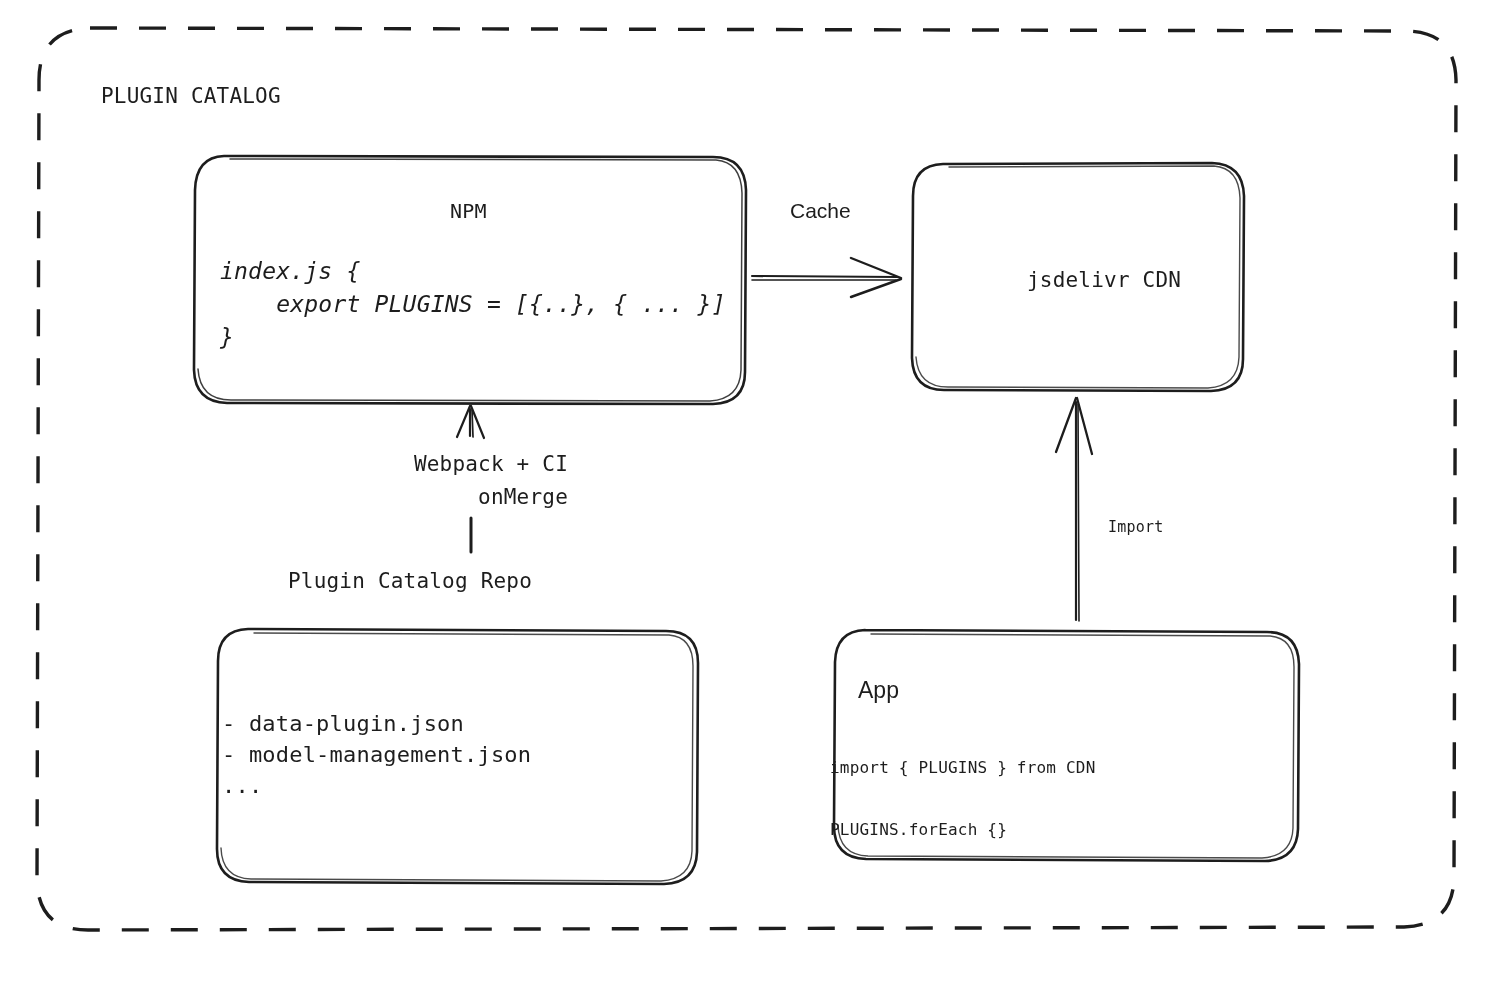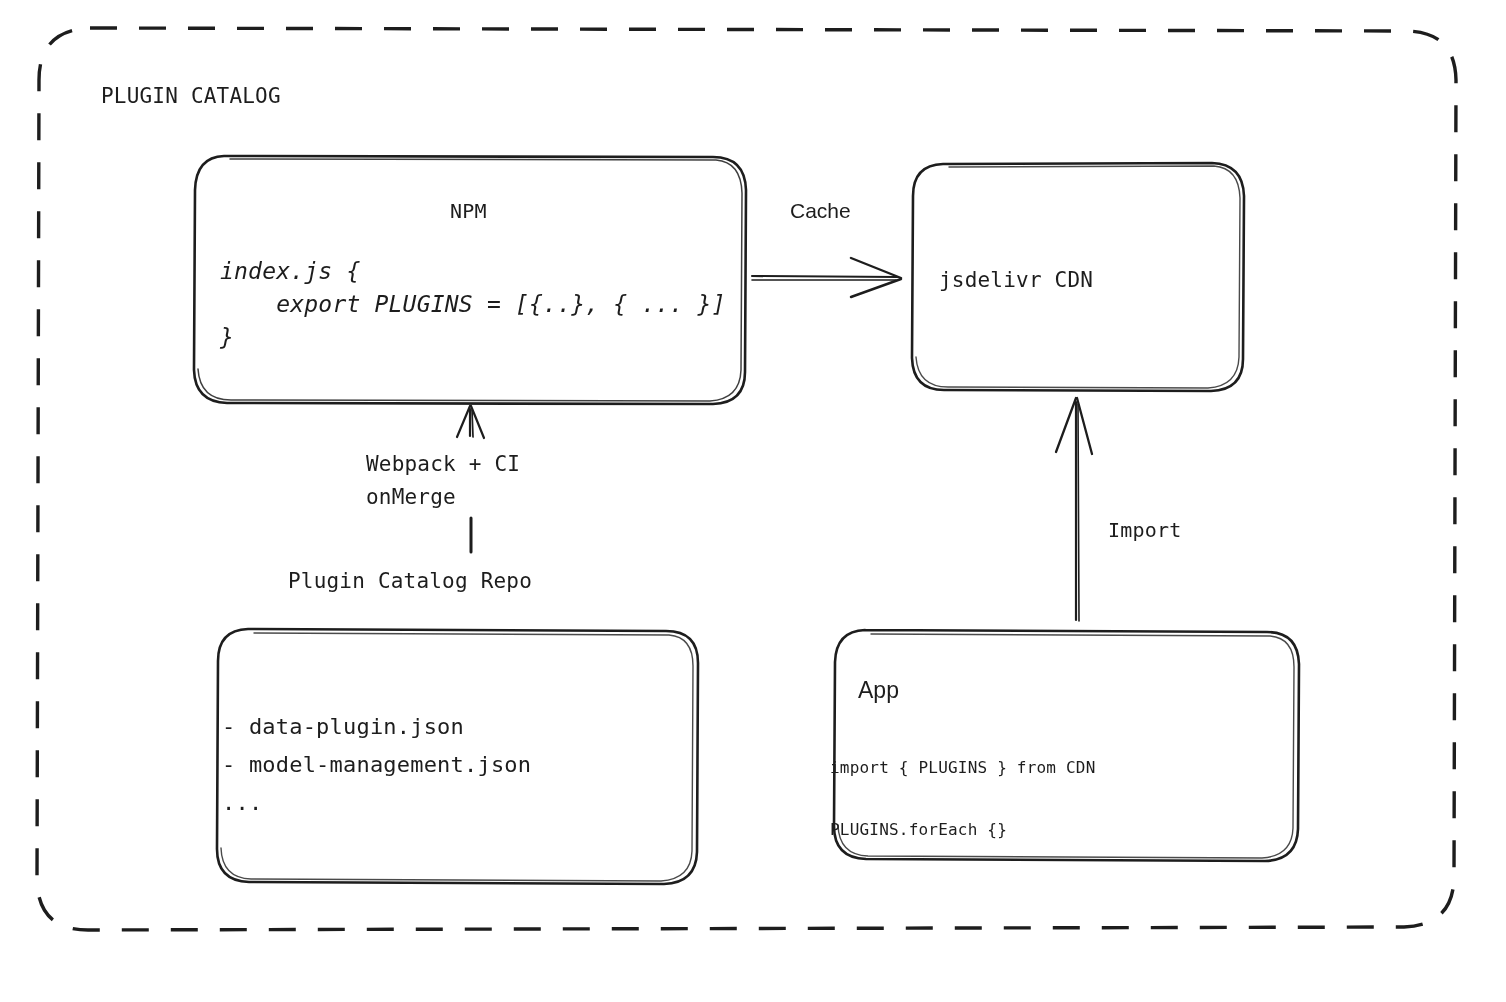--- a/index.html
+++ b/index.html
@@ -48,50 +48,50 @@
   }
   .npm-code {
     font-size: 23px;
     left: 220px;
     top: 255px;
     line-height: 33px;
     font-style: italic;
   }
   .cdn-title {
     font-size: 21px;
-    left: 939px;
+    left: 1027px;
     top: 268px;
   }
   .cache-label {
     font-size: 21px;
     left: 790px;
     top: 199px;
   }
   .webpack-label {
     font-size: 21px;
-    left: 366px;
+    left: 376px;
     top: 448px;
     line-height: 33px;
-    text-align: left;
+    text-align: right;
     width: 192px;
   }
   .repo-label {
     font-size: 21px;
     left: 288px;
     top: 569px;
     text-align: center;
   }
   .repo-code {
     font-size: 22px;
     left: 222px;
     top: 708px;
-    line-height: 38px;
+    line-height: 31px;
   }
   .import-label {
-    font-size: 20px;
+    font-size: 15px;
     left: 1108px;
     top: 518px;
   }
   .app-title {
     font-size: 23px;
     left: 858px;
     top: 677px;
   }
   .app-code {
     font-size: 16px;

